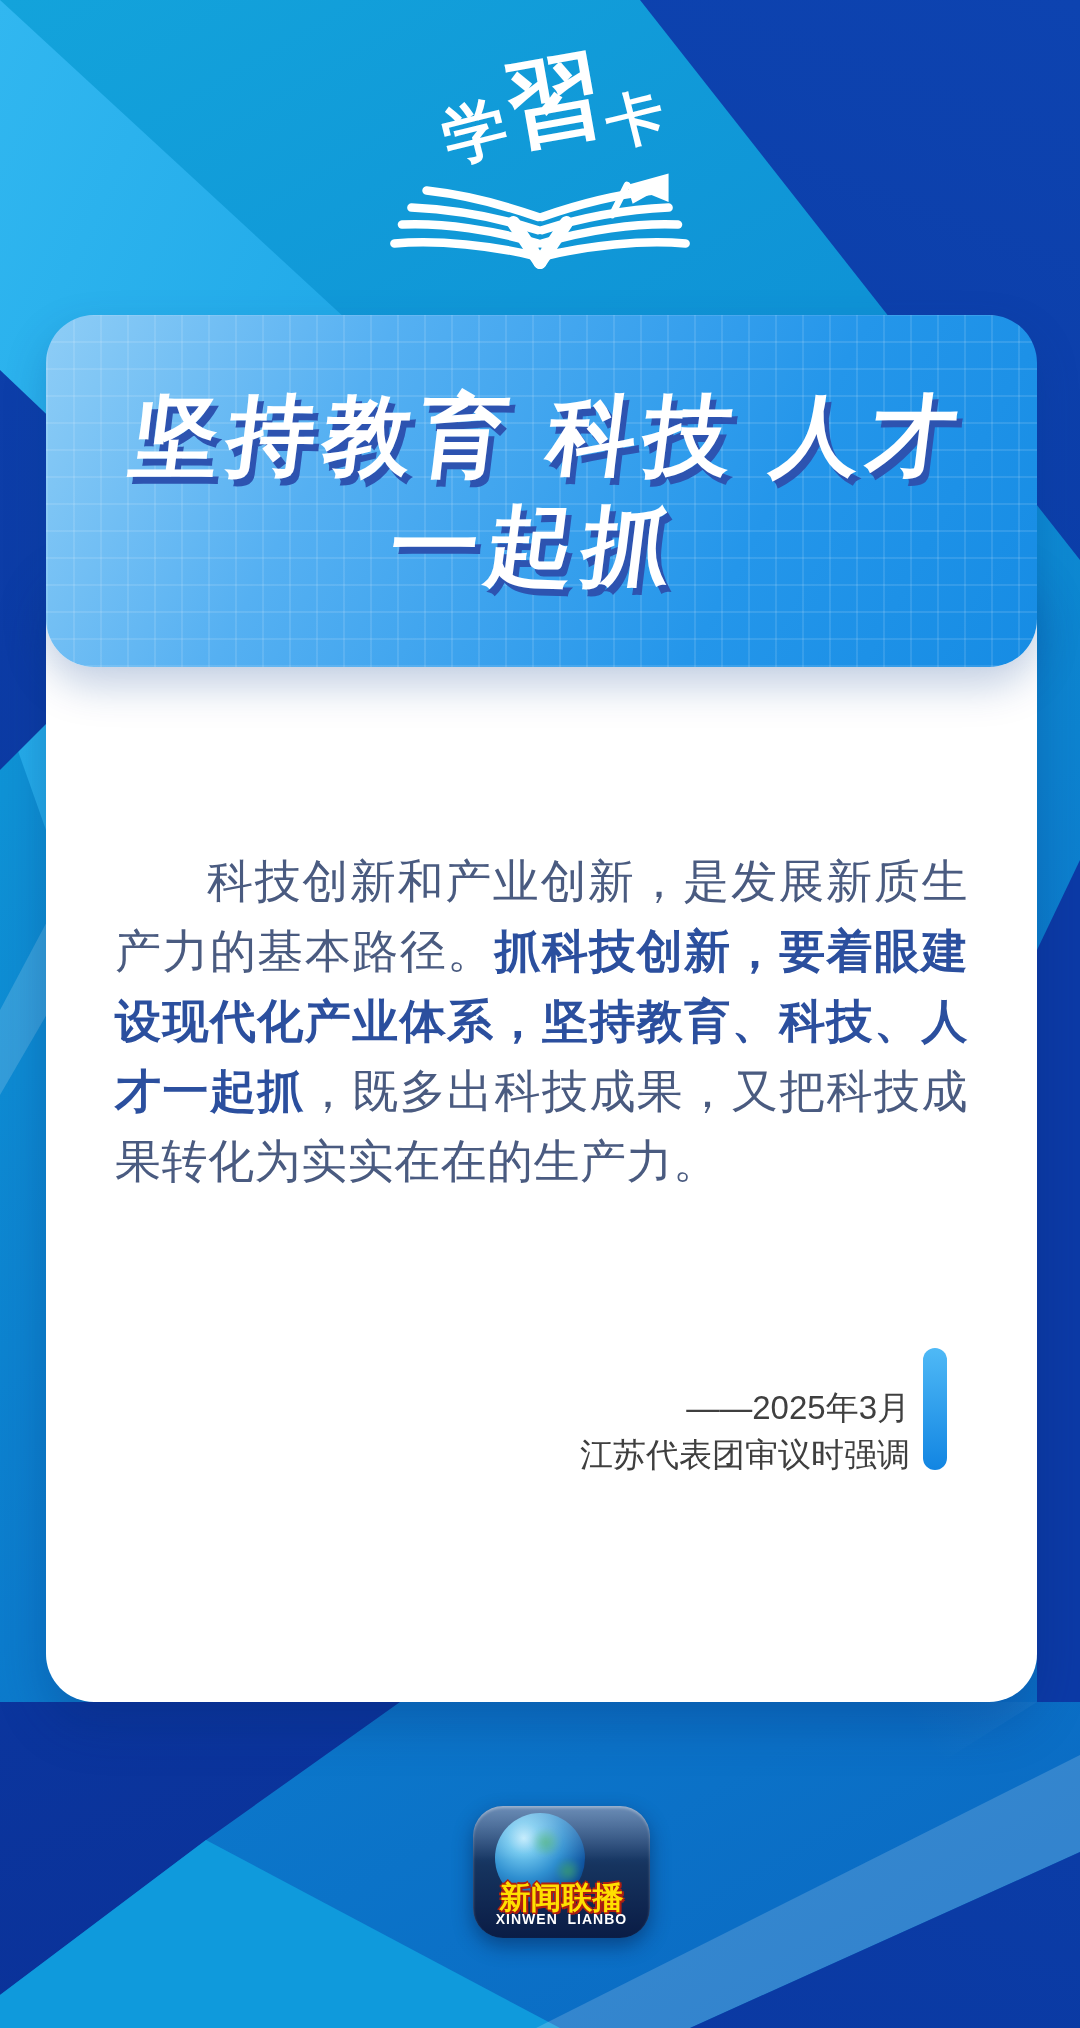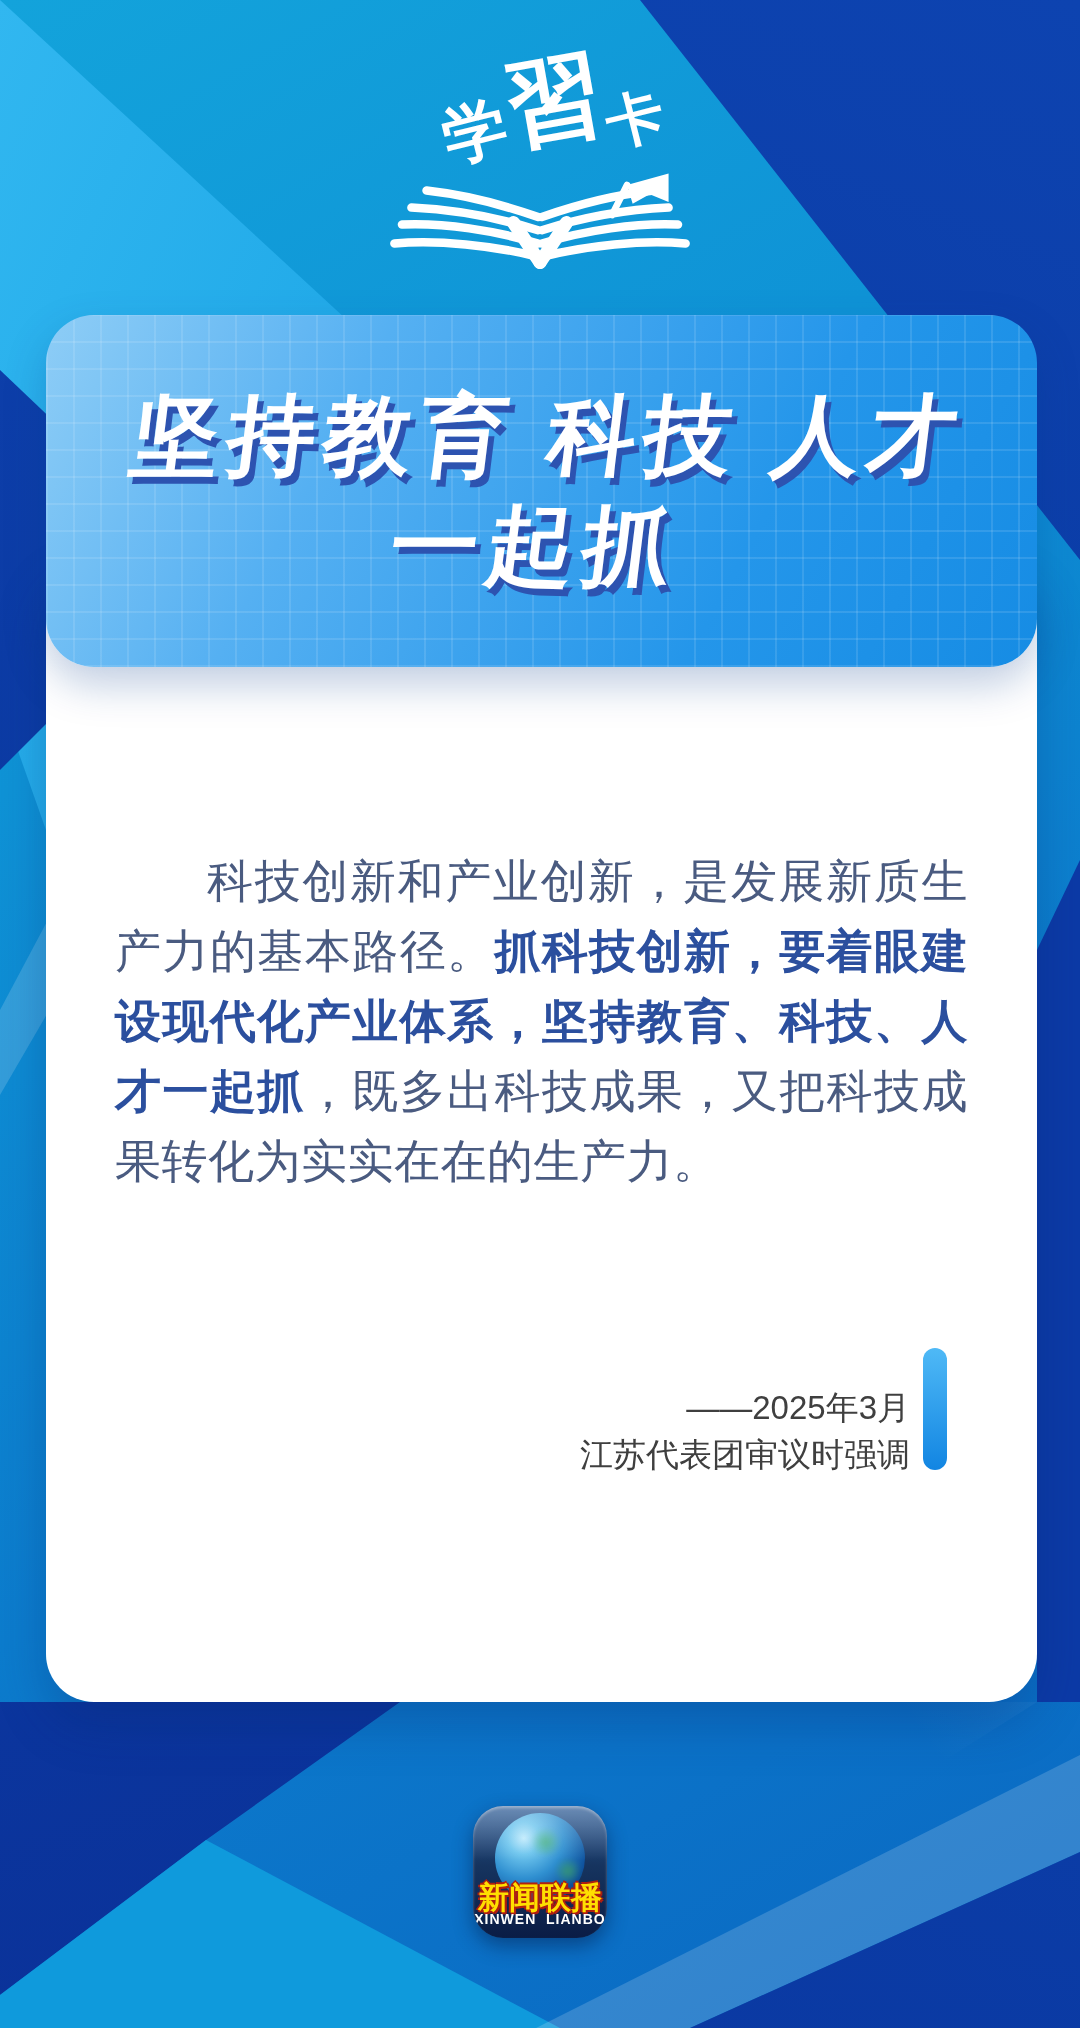--- a/index.html
+++ b/index.html
@@ -65,21 +65,21 @@
   .q-reg{font-weight:400;margin-top:21px;}
   .attr{position:absolute;right:127px;top:778px;text-align:right;
     font-size:33px;line-height:47px;color:#3f3f3f;margin-top:46px;}
   .attr-bar{position:absolute;left:877px;top:788px;width:24px;height:122px;
     border-radius:12px;background:linear-gradient(180deg,#4fb9f6,#1285e2);}
 
   
   .app-icon{position:absolute;left:473px;top:1806px;width:134px;height:132px;
     border-radius:30px;overflow:hidden;
     background:linear-gradient(180deg,#2d5c97 0%,#16345f 45%,#0a1c45 100%);
-    box-shadow:inset 0 2px 3px rgba(255,255,255,.35),0 8px 20px rgba(4,20,60,.45);}
+    box-shadow:inset 0 2px 3px rgba(255,255,255,.35),0 8px 20px rgba(4,20,60,.45);padding-left:43px;}
   .globe{position:absolute;left:22px;top:7px;width:90px;height:90px;border-radius:50%;
     background:radial-gradient(circle at 32% 28%,#bfeafc 0%,#6fc6ee 18%,#2f8fd0 45%,#0d4f9b 75%,#063068 100%);}
   .land{position:absolute;border-radius:50%;filter:blur(2px);opacity:.75;}
   .land-1{left:34px;top:16px;width:34px;height:26px;
     background:radial-gradient(circle,#46b06c 0%,rgba(70,176,108,0) 70%);}
   .land-2{left:58px;top:46px;width:30px;height:24px;
     background:radial-gradient(circle,#3da263 0%,rgba(61,162,99,0) 70%);}
   .icon-gloss{position:absolute;left:0;right:0;top:0;height:54px;
     border-radius:30px 30px 0 0;
     background:linear-gradient(180deg,rgba(255,255,255,.30),rgba(255,255,255,0));}

